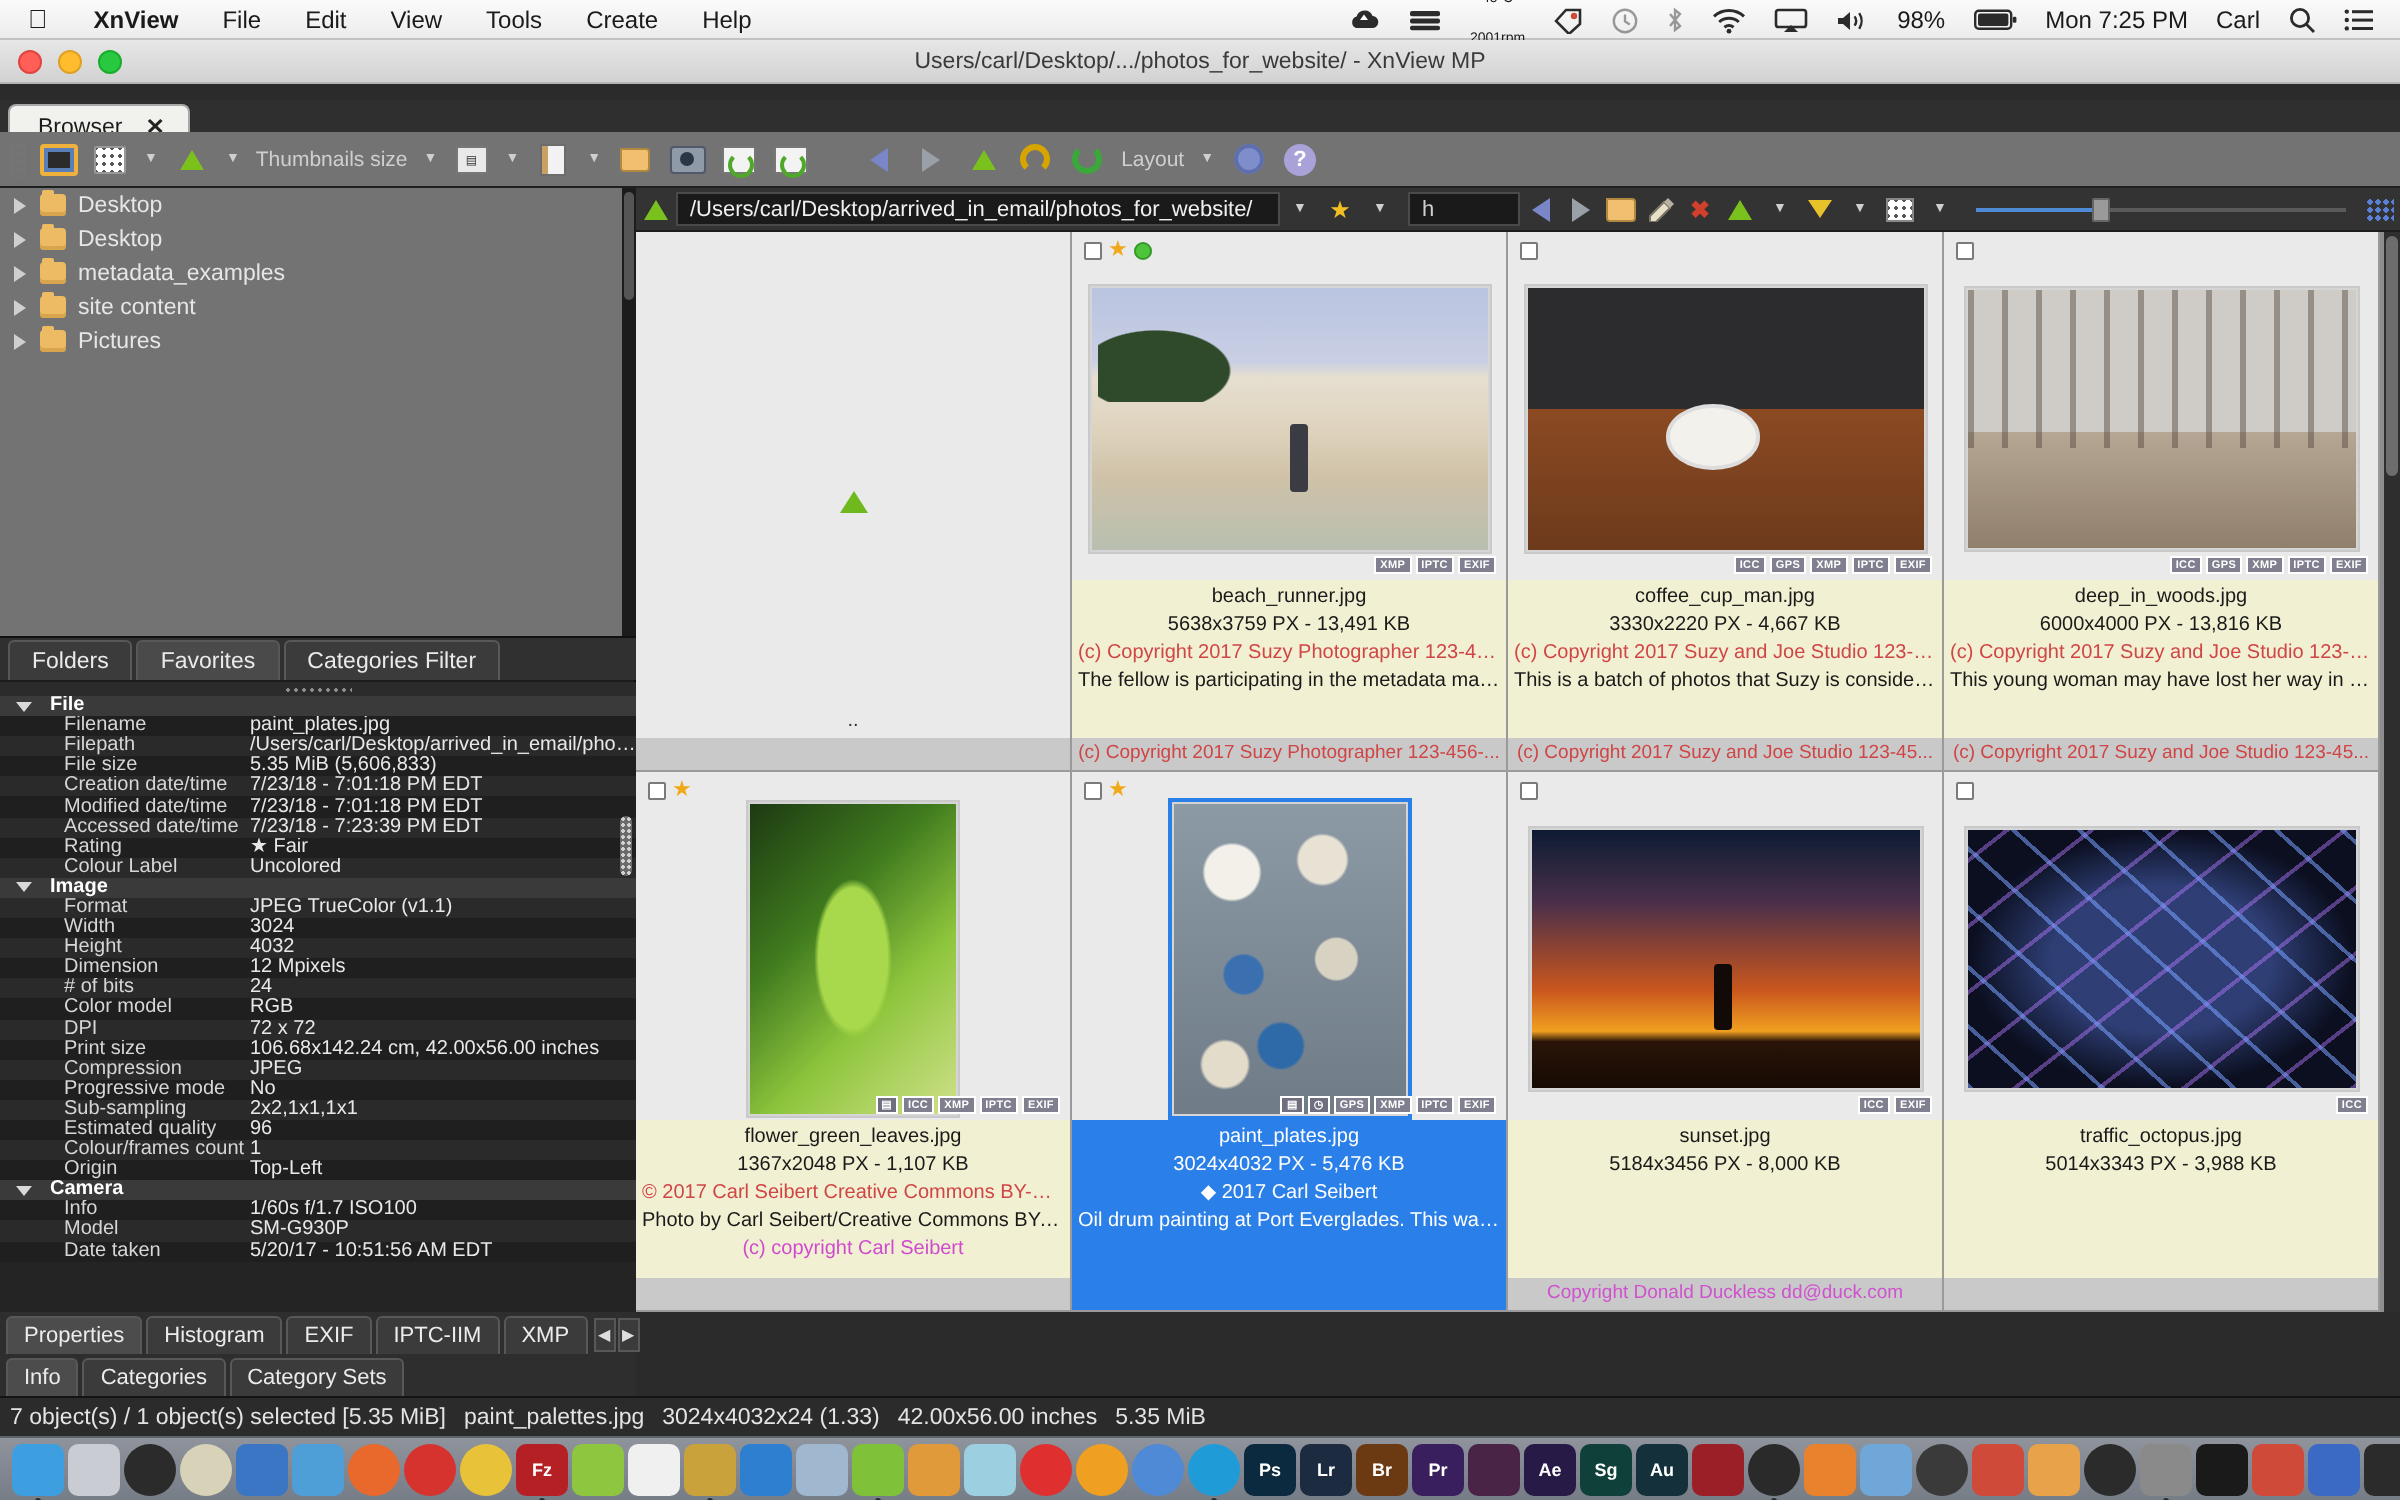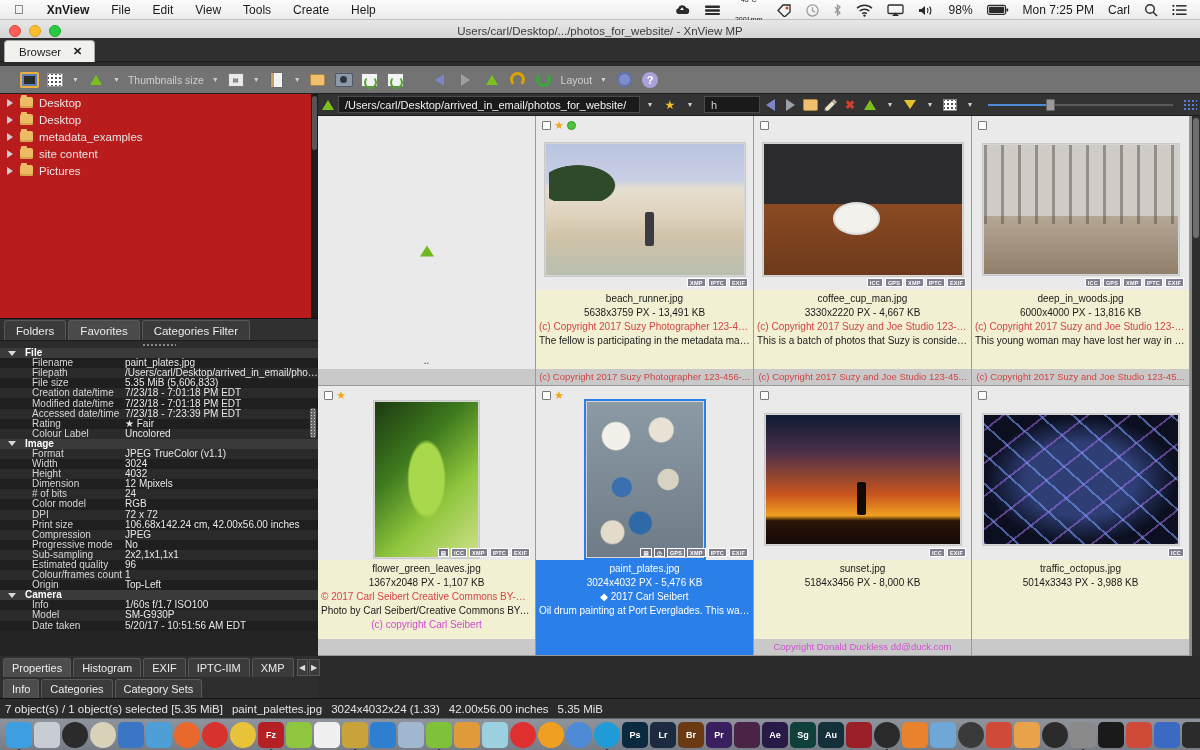--- a/index.html
+++ b/index.html
@@ -40,21 +40,21 @@
   .dot.r{background:#ff5f57;border:1px solid #e0443e;}
   .dot.y{background:#ffbd2e;border:1px solid #dea123;}
   .dot.g{background:#28c940;border:1px solid #1aad2b;}
   .wintitle{
     position:absolute; top:0; left:0; width:1200px; height:22px;
     line-height:22px; text-align:center; font-size:11.5px; color:#3a3a3a;
   }
 
   
   .tabstrip{
-    position:absolute; top:38px; left:0; width:1200px; height:24px;
+    position:absolute; top:50px; left:0; width:1200px; height:24px;
     background:#2f2f2f; border-bottom:1px solid #1d1d1d;
   }
   .tab{
     position:absolute; left:4px; top:2px; height:22px; padding:0 12px 0 14px;
     background:#f1f1ee; color:#1c1c1c; font-size:11.5px;
     border:1px solid #a8a8a8; border-bottom:none;
     border-top-left-radius:4px; border-top-right-radius:4px;
     display:flex; align-items:center; gap:12px;
   }
   .tabclose{font-weight:bold; font-size:11px; color:#222; transform:scaleX(1.05);}
@@ -97,21 +97,21 @@
   .ic-upgreen{width:0;height:0;border-left:6px solid transparent;border-right:6px solid transparent;border-bottom:10px solid #7ac11e;}
   .ic-rot{width:15px;height:15px;border-radius:50%;border:3px solid #3aa83a;border-top-color:transparent;}
   .ic-rot.l{border:3px solid #d8a400;border-bottom-color:transparent;}
   .ic-gear{width:15px;height:15px;border-radius:50%;background:#7e8ecb;box-shadow:0 0 0 2px #5f6fae inset;}
   .ic-help{width:16px;height:16px;border-radius:50%;background:#a9a2d8;color:#fff;
     display:flex;align-items:center;justify-content:center;font-size:11px;font-weight:bold;}
 
   
   .leftpanel{position:absolute; top:94px; left:0; width:318px; height:562px; background:#1c1c1c;
      border-right:1px solid #0f0f0f;}
-  .tree{position:absolute; top:0; left:0; width:318px; height:224px; overflow:hidden; background:#b91c1c;}
+  .tree{position:absolute; top:0; left:0; width:318px; height:224px; overflow:hidden; background:#737373;}
   .trow{height:17px; display:flex; align-items:center; color:#e6e6e6; font-size:11.5px; padding-left:6px; gap:6px;}
   .tri{width:8px;height:8px;position:relative;}
   .tri:before{content:"";position:absolute;left:1px;top:0;border-top:4px solid transparent;
       border-bottom:4px solid transparent;border-left:6px solid #cfcfcf;}
   .fldr{width:13px;height:11px;background:#edbb63;border-radius:2px;position:relative;flex:none;
       box-shadow:inset 0 -2px 0 #d8a44e;}
   .fldr:before{content:"";position:absolute;left:1px;top:-2px;width:6px;height:3px;background:#edbb63;border-radius:1px 1px 0 0;}
 
   .treescroll{position:absolute; right:0; top:0; width:7px; height:224px; background:#1c1c1c;}
   .treescroll i{position:absolute;left:1px;top:2px;width:5px;height:54px;border-radius:3px;background:#555;display:block;}

